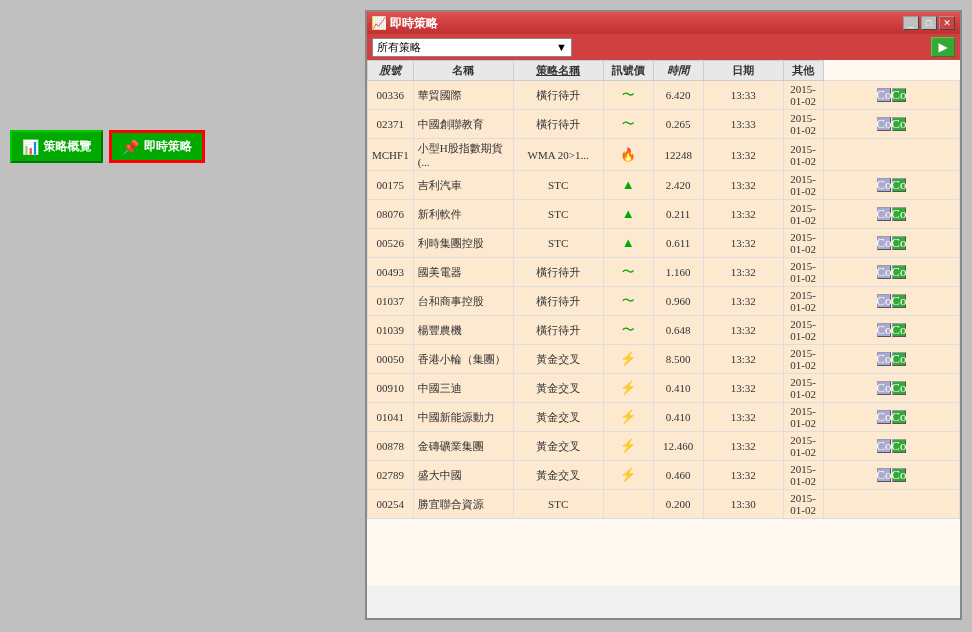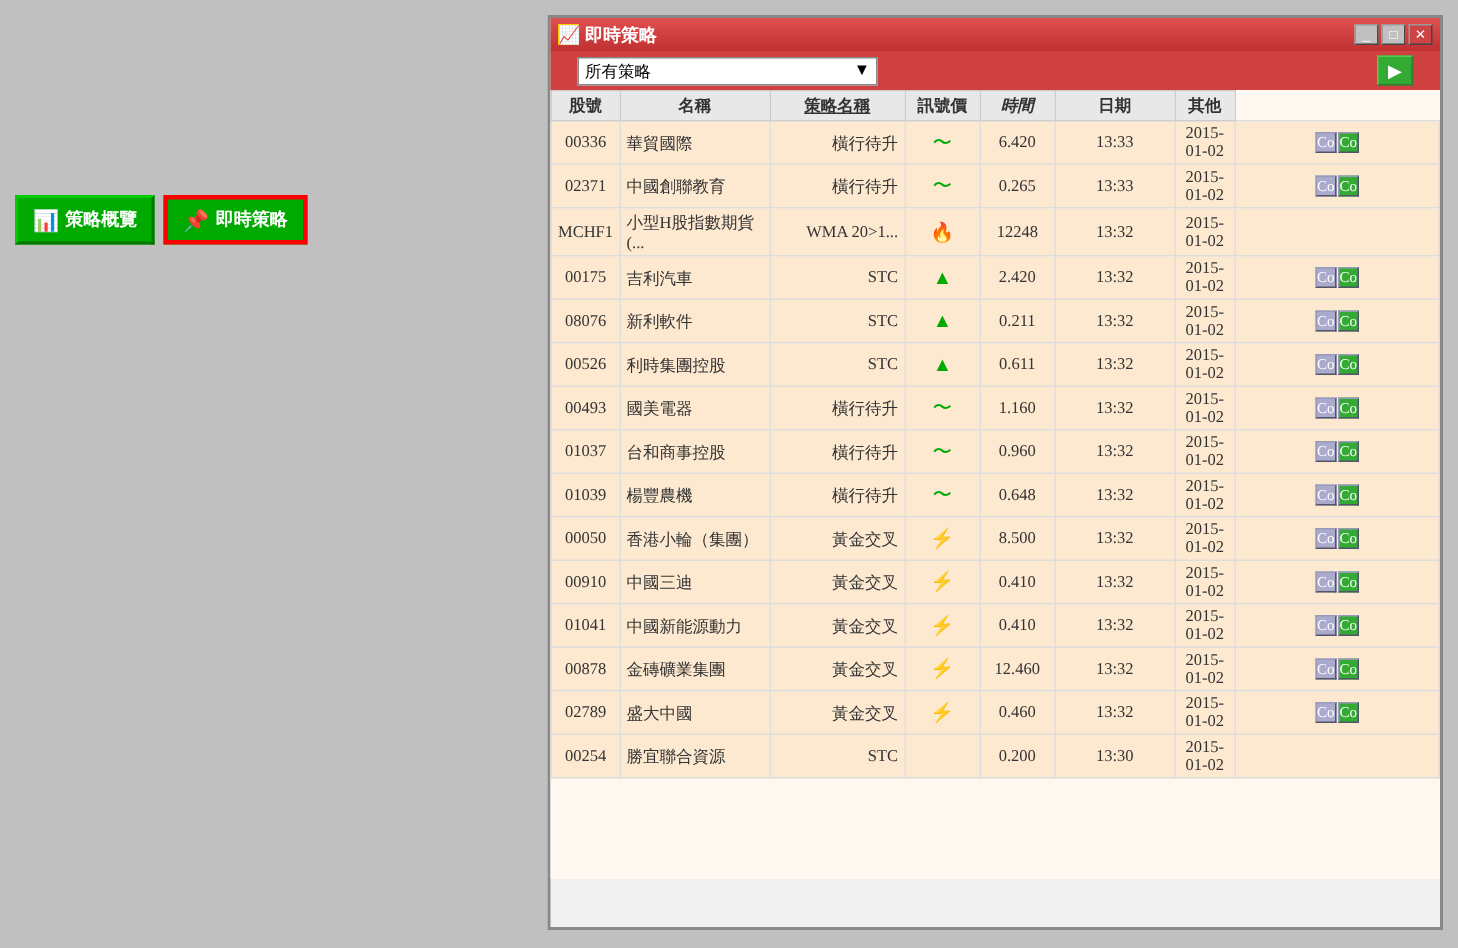--- a/index.html
+++ b/index.html
@@ -97,21 +97,21 @@
       text-align: center;
       cursor: pointer;
       display: flex;
       align-items: center;
       justify-content: center;
     }
 
     
     .toolbar {
       background: #d04040;
-      padding: 3px 18px;
+      padding: 3px 5px;
       display: flex;
       align-items: center;
       justify-content: space-between;
     }
 
     .dropdown-select {
       background: white;
       border: 1px solid #888;
       padding: 1px 4px;
       width: 200px;
@@ -172,21 +172,21 @@
       padding: 2px 4px;
       text-align: center;
       color: #333;
     }
 
     tbody td:nth-child(2) {
       text-align: left;
     }
 
     tbody td:nth-child(3) {
-      text-align: right;
+      text-align: center;
     }
 
     .signal-up {
       color: #00aa00;
       font-size: 13px;
     }
 
     .signal-fire {
       color: #ff6600;
       font-size: 13px;
@@ -207,32 +207,32 @@
       gap: 1px;
       justify-content: center;
     }
 
     .action-btn {
       width: 14px;
       height: 14px;
       background: #aaaacc;
       border: 1px outset #9999bb;
       cursor: pointer;
-      font-size: 10px;
+      font-size: 13px;
       display: flex;
       align-items: center;
       justify-content: center;
       color: white;
     }
 
     .action-btn.green-btn {
       background: #33aa33;
     }
 
-    .col-code { width: 38px; }
+    .col-code { width: 38px; font-style: italic; }
     .col-name { width: 100px; }
     .col-strategy { width: 90px; text-decoration: underline; }
     .col-signal { width: 50px; }
     .col-time { width: 50px; font-style: italic; }
     .col-date { width: 80px; }
     .col-other { width: 40px; }
   </style>
 </head>
 <body>
 

